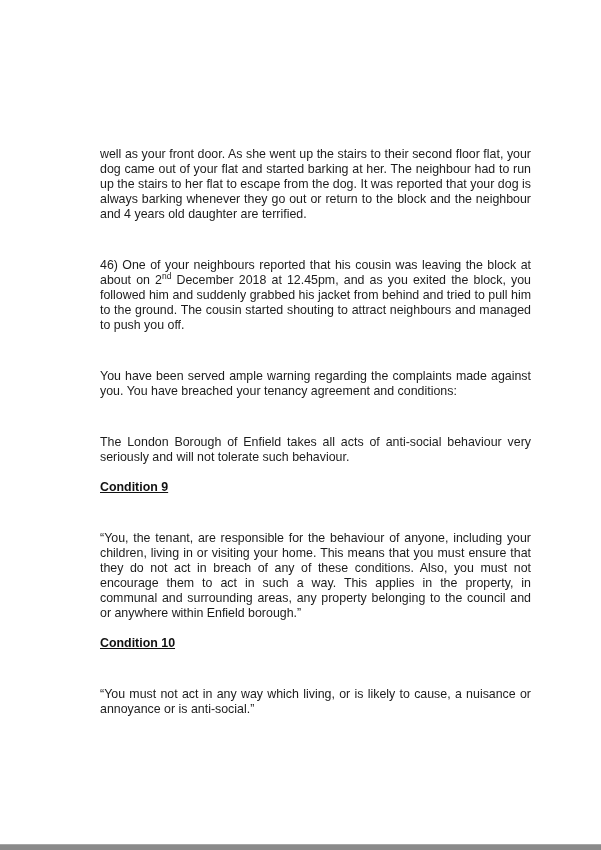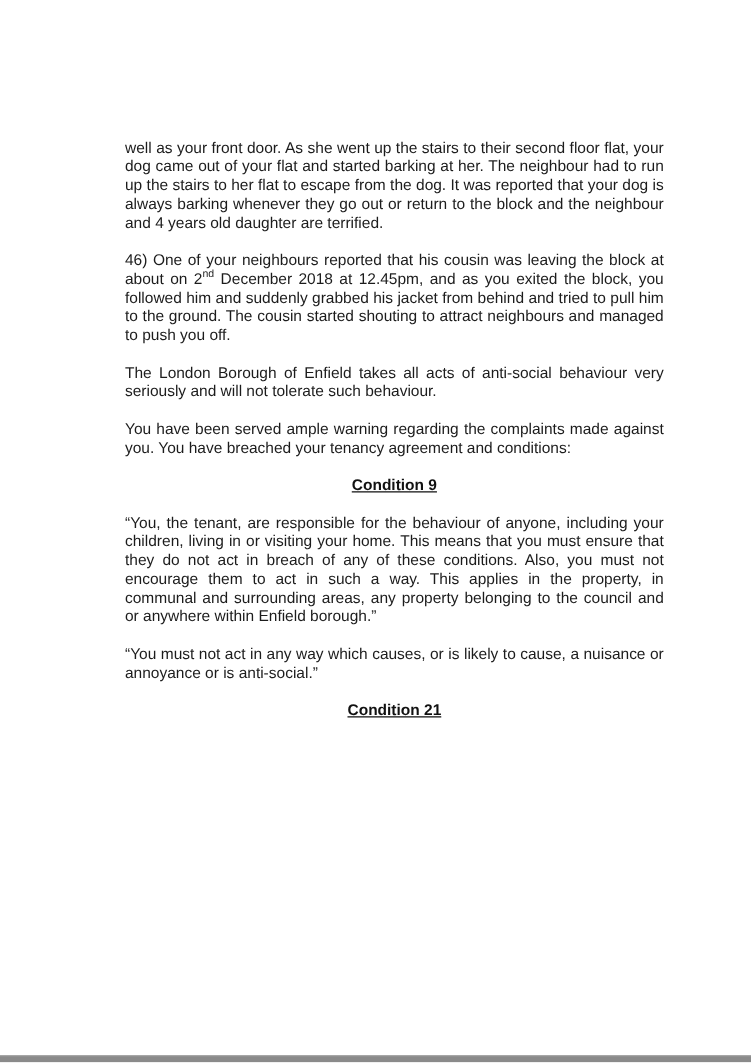--- a/index.html
+++ b/index.html
@@ -18,29 +18,29 @@
     top: 111px;
     left: 100px;
     width: 431px;
   }
   .para {
     font-size: 12.4px;
     line-height: 15px;
     text-align: justify;
     margin-bottom: 15px;
     color: #1c1c1c;
+    margin-top: 36px;
   }
   .heading {
     font-size: 12.4px;
     line-height: 15px;
     font-weight: bold;
     text-decoration: underline;
     margin-bottom: 15px;
     color: #111111;
-    text-align: center;
   }
   sup.ord {
     font-size: 0.68em;
     vertical-align: super;
     line-height: 0;
   }
   .scan-bar {
     position: absolute;
     left: 0;
     bottom: 0;
@@ -55,29 +55,29 @@
 
 <div class="page">
   <div class="content">
 
     <p class="para">well as your front door. As she went up the stairs to their second floor flat, your dog came out of your flat and started barking at her. The neighbour had to run up the stairs to her flat to escape from the dog. It was reported that your dog is always barking whenever they go out or return to the block and the neighbour and 4 years old daughter are terrified.</p>
 
     <p class="para"><span>46) One of your neighbours reported that his cousin was leaving the block at about on 2</span><sup class="ord">nd</sup><span> December 2018 at 12.45pm, and as you exited the block, you followed him and suddenly grabbed his jacket from behind and tried to pull him to the ground. The cousin started shouting to attract neighbours and managed to push you off.</span></p>
 
 
 
+    <p class="para">You have been served ample warning regarding the complaints made against you. You have breached your tenancy agreement and conditions:</p>
+
     <p class="para">The London Borough of Enfield takes all acts of anti-social behaviour very seriously and will not tolerate such behaviour.</p>
-
-    <p class="para">You have been served ample warning regarding the complaints made against you. You have breached your tenancy agreement and conditions:</p>
 
     <p class="heading">Condition 9</p>
 
     <p class="para">“You, the tenant, are responsible for the behaviour of anyone, including your children, living in or visiting your home. This means that you must ensure that they do not act in breach of any of these conditions. Also, you must not encourage them to act in such a way. This applies in the property, in communal and surrounding areas, any property belonging to the council and or anywhere within Enfield borough.”</p>
 
+    <p class="heading">Condition 10</p>
 
-    <p class="para">“You must not act in any way which causes, or is likely to cause, a nuisance or annoyance or is anti-social.”</p>
+    <p class="para">“You must not act in any way which living, or is likely to cause, a nuisance or annoyance or is anti-social.”</p>
 
-    <p class="heading">Condition 21</p>
 
   </div>
 
   <div class="scan-bar"></div>
 </div>
 
 </body></html>

